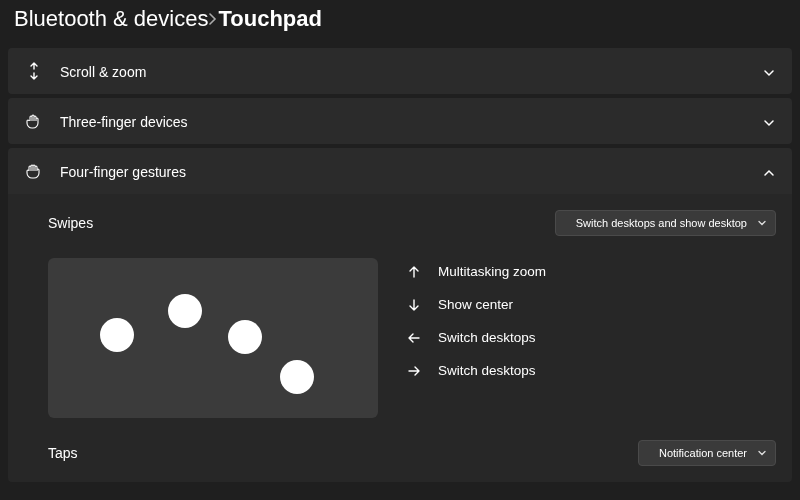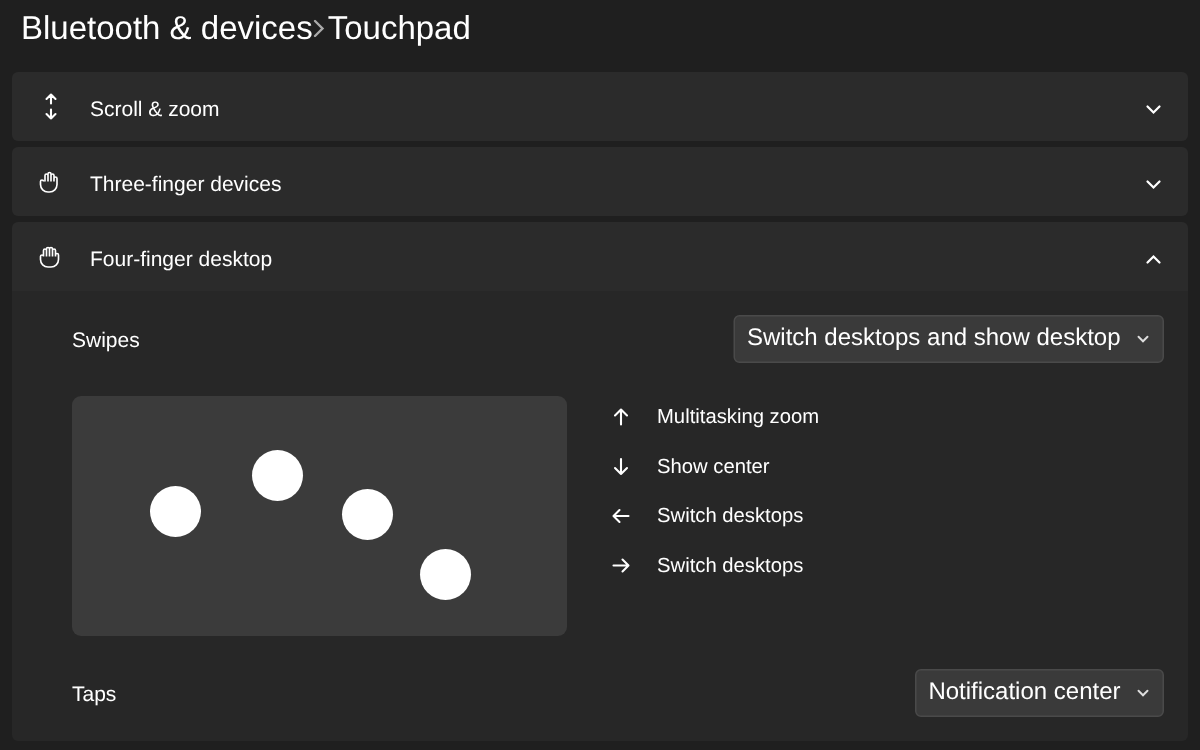--- a/index.html
+++ b/index.html
@@ -11,21 +11,21 @@
     font-size: 14px;
     overflow: hidden;
   }
   .breadcrumb {
     display: flex; align-items: center; 
     padding: 6px 14px 12px 14px;
     font-size: 22px;
   }
   .breadcrumb .parent { font-weight: 400; color: #ffffff; }
   .breadcrumb .sep { color: #aaa; font-size: 18px; }
-  .breadcrumb .current { font-weight: 400; }
+  .breadcrumb .current { font-weight: 700; }
   .row {
     background: #2b2b2b;
     border-radius: 4px;
     margin: 4px 8px;
     display: flex;
     align-items: flex-end;
     padding: 14px 16px;
     gap: 16px;
     position: relative;
   }
@@ -40,22 +40,22 @@
   }
   .subrow {
     display: flex; align-items: center;
     padding: 12px 0 16px 0;
   }
   .subrow .sublabel { flex: 1; font-size: 14px; }
   .dropdown {
     background: #3a3a3a;
     border: 1px solid #4a4a4a;
     border-radius: 4px;
-    padding: 6px 28px 6px 8px;
-    font-size: 16px;
+    padding: 6px 28px 6px 20px;
+    font-size: 11px;
     color: #fff;
     position: relative;
     display: inline-flex; align-items: flex-start;
   }
   .dropdown .dd-chev {
     position: absolute; right: 8px; top: 50%; transform: translateY(-50%);
   }
   .gesture-block { display: flex; gap: 28px; align-items: flex-start; padding: 6px 0 8px 0;}
   .preview {
     width: 330px; height: 160px;
@@ -118,21 +118,21 @@
       </svg>
   </span>
 </div>
 
 <div class="row" style="margin-bottom:0; border-radius:4px 4px 0 0;">
   <span class="icon">
     <svg width="18" height="18" viewBox="0 0 18 18">
         <path d="M4 9 V5 a1 1 0 0 1 2 0 V9 M6 9 V4 a1 1 0 0 1 2 0 V9 M8 9 V4 a1 1 0 0 1 2 0 V9 M10 9 V5 a1 1 0 0 1 2 0 V9 M12 9 V8 a1 1 0 0 1 2 0 V11 a5 5 0 0 1 -5 5 h-2 a5 5 0 0 1 -5 -5 V9 a1 1 0 0 1 2 0" stroke="#fff" stroke-width="1.1" fill="none" stroke-linejoin="round"></path>
       </svg>
   </span>
-  <span class="label">Four-finger desktop</span>
+  <span class="label">Four-finger gestures</span>
   <span>
     <svg class="chev" viewBox="0 0 14 14">
         <path d="M3 9 L7 5 L11 9" stroke="#fff" stroke-width="1.5" fill="none" stroke-linecap="round"></path>
       </svg>
   </span>
 </div>
 
 <div class="expanded-body">
 
   <div class="subrow">

